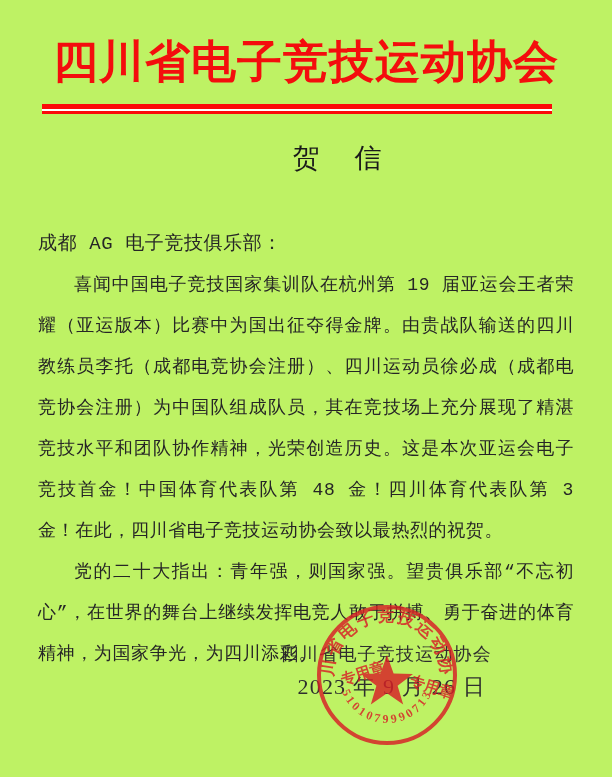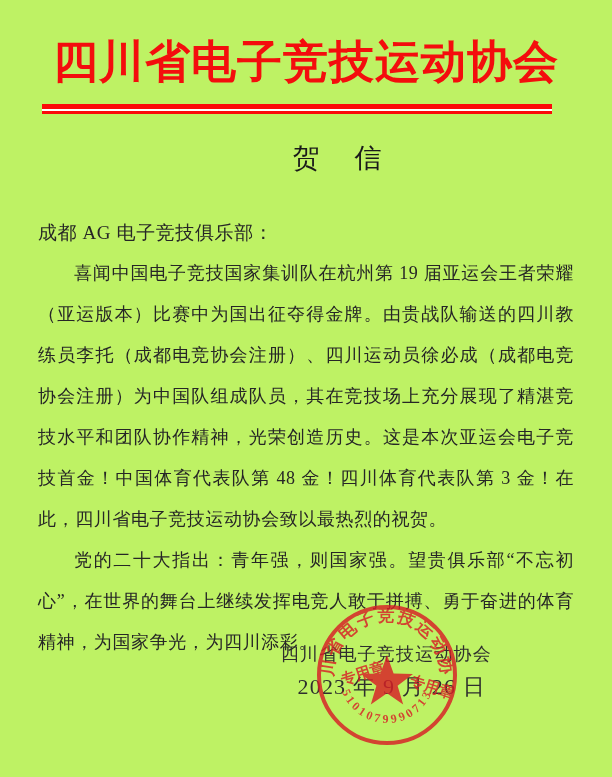--- a/index.html
+++ b/index.html
@@ -71,22 +71,23 @@
     letter-spacing: 14px;
     text-indent: 14px;
     font-weight: normal;
     padding-left: 31px;
   }
 
   
   .body-block {
     position: absolute;
     left: 38px;
-    top: 212px;
+    top: 224px;
     width: 536px;
+    font-family: Liberation Mono, monospace;
   }
   .salutation {
     font-size: 19px;
     line-height: 41px;
     color: #262626;
     letter-spacing: 0.6px;
     margin: 0 0 0 0;
     text-align: justify;
   }
   .para {

